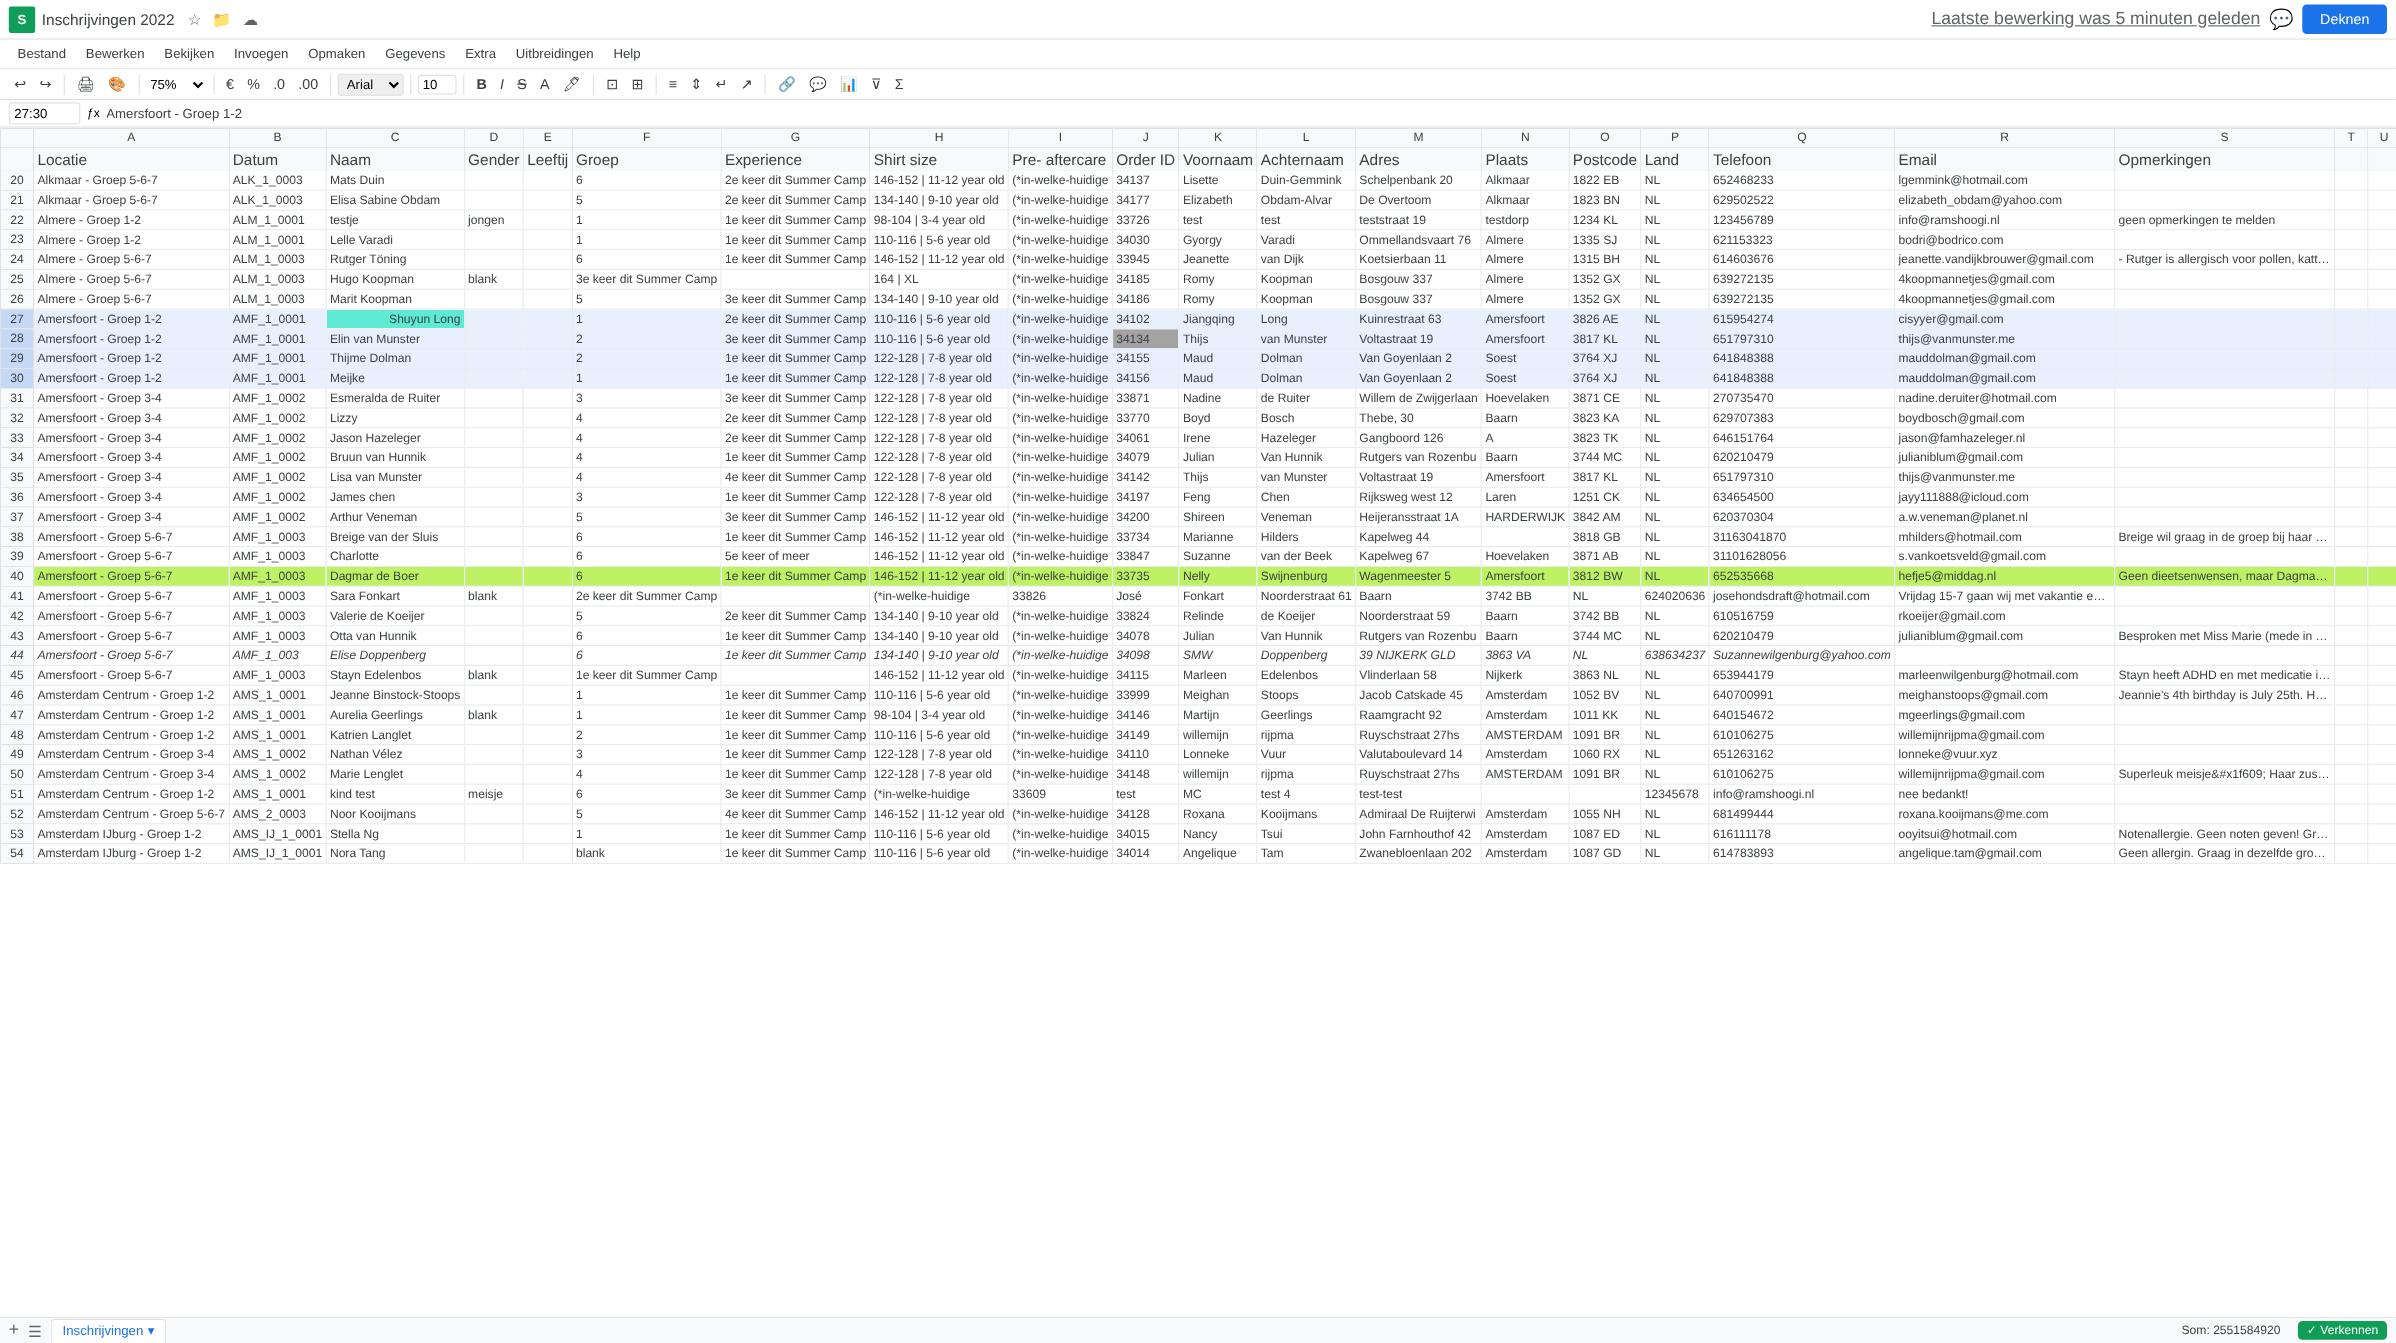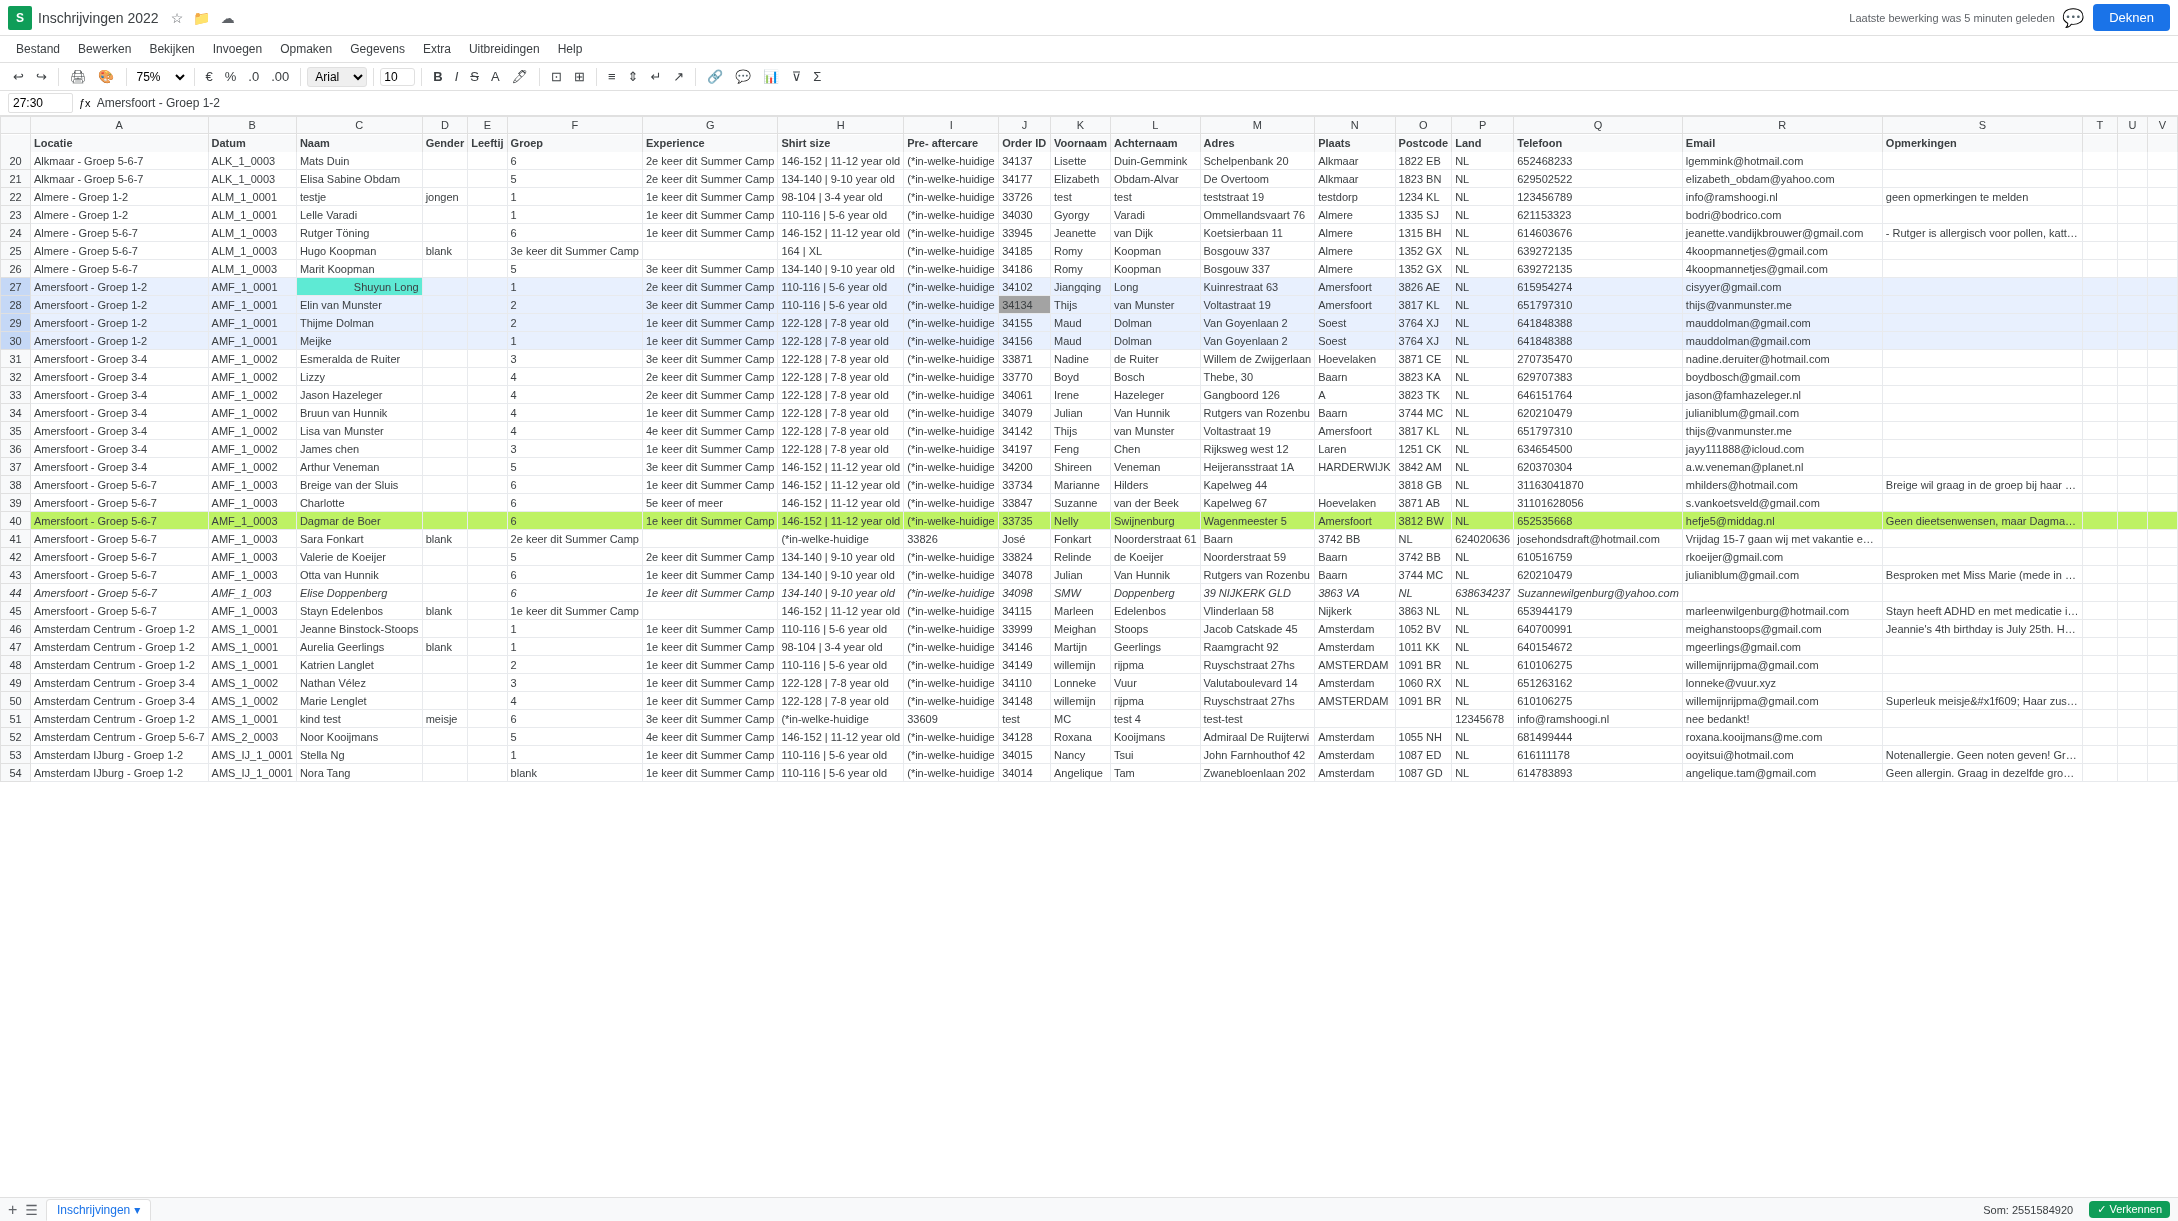--- a/index.html
+++ b/index.html
@@ -17,21 +17,21 @@
     #app-icon {
       width: 24px; height: 24px;
       background: #0F9D58;
       border-radius: 2px;
       display: flex; align-items: center; justify-content: center;
       color: white; font-size: 12px; font-weight: bold;
     }
     #doc-title { font-size: 14px; color: #3c4043; margin-right: 4px; }
     .title-icon { color: #5f6368; font-size: 14px; margin: 0 2px; cursor: pointer; }
     #header-right { margin-left: auto; display: flex; align-items: center; gap: 8px; }
-    #last-saved { font-size: 11px; color: #5f6368; }
+    #last-saved { font-size: 16px; color: #5f6368; text-decoration: underline; }
     #comments-btn {
       background: none; border: none; cursor: pointer; font-size: 18px; color: #5f6368;
     }
     #share-btn {
       background: #1a73e8; color: white; border: none; border-radius: 4px;
       padding: 6px 16px; font-size: 13px; cursor: pointer; font-weight: 500;
     }
     
     
     #menu-bar {
@@ -144,22 +144,22 @@
       overflow: hidden;
       text-overflow: ellipsis;
       max-width: 200px;
       color: #3c4043;
       height: 18px;
     }
     
     
     .header-row td {
       background: #f8f9fa;
-      font-weight: 700;
-      font-size: 11px;
+      font-weight: 400;
+      font-size: 14px;
       border: 1px solid #e0e0e0;
       color: #3c4043;
       padding: 2px 3px;
       position: sticky;
       top: 18px;
       z-index: 9;
     }
     
     
     #bottom-bar {

